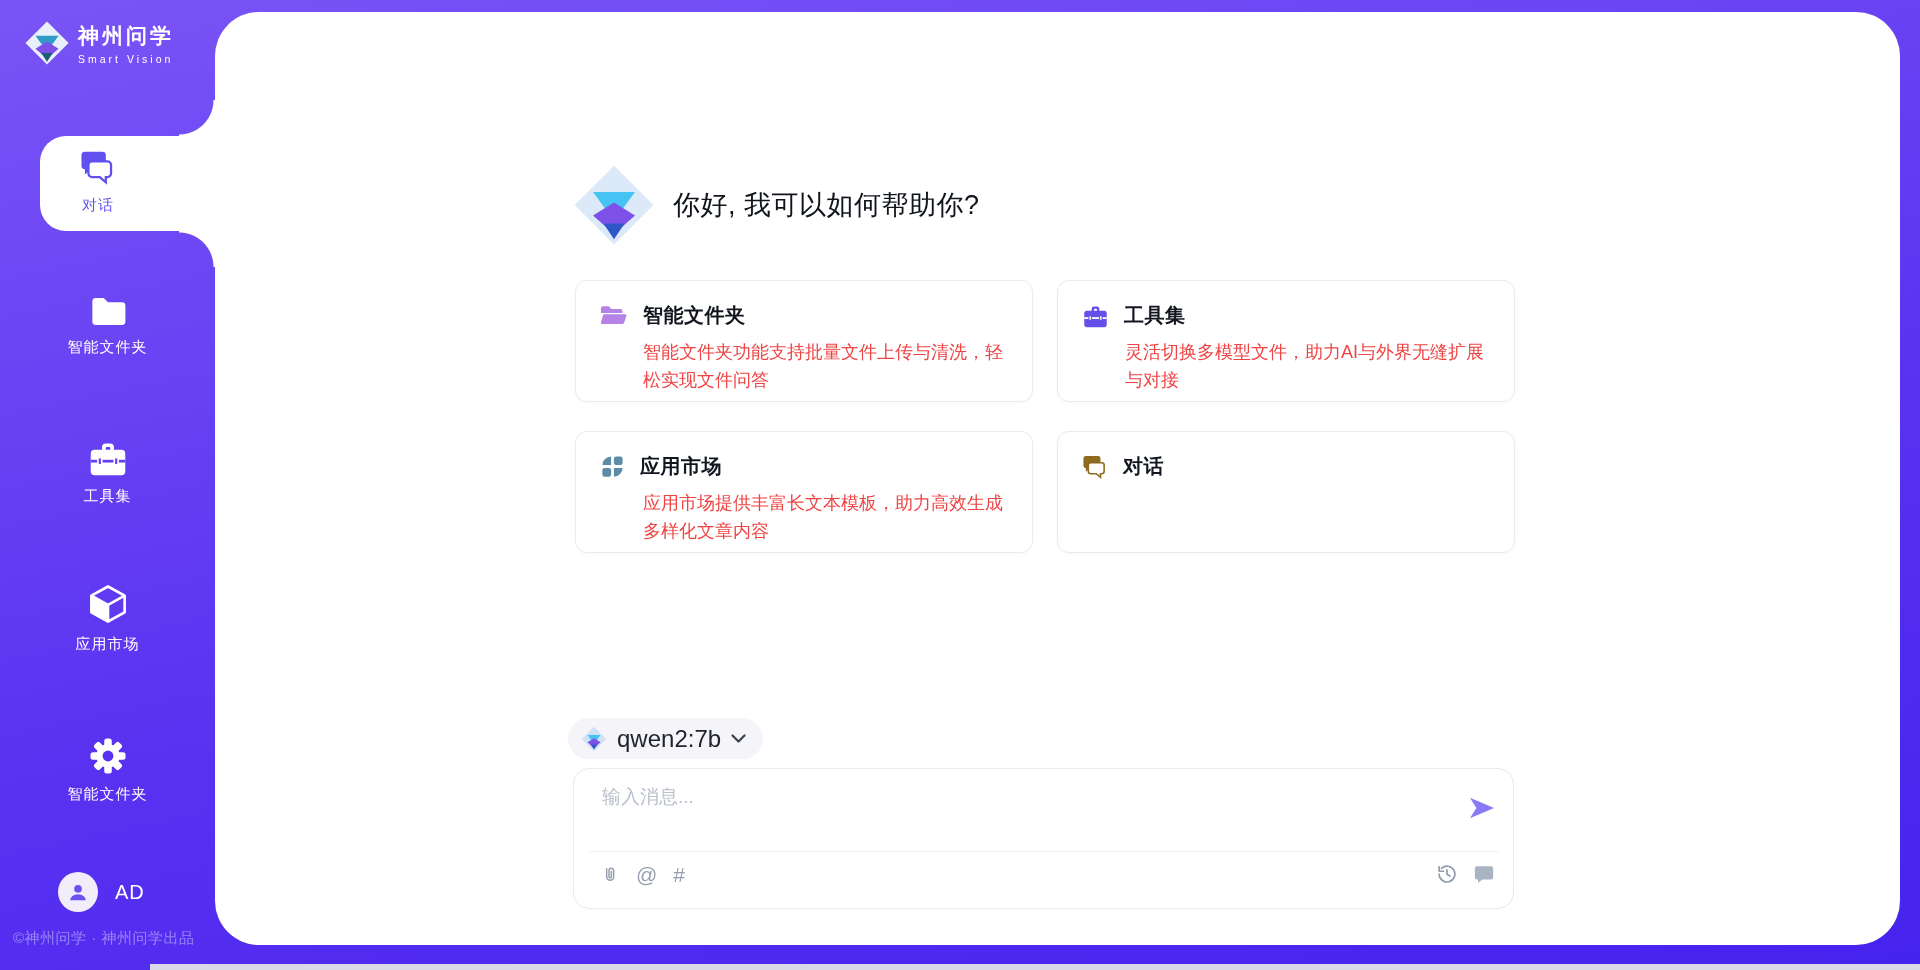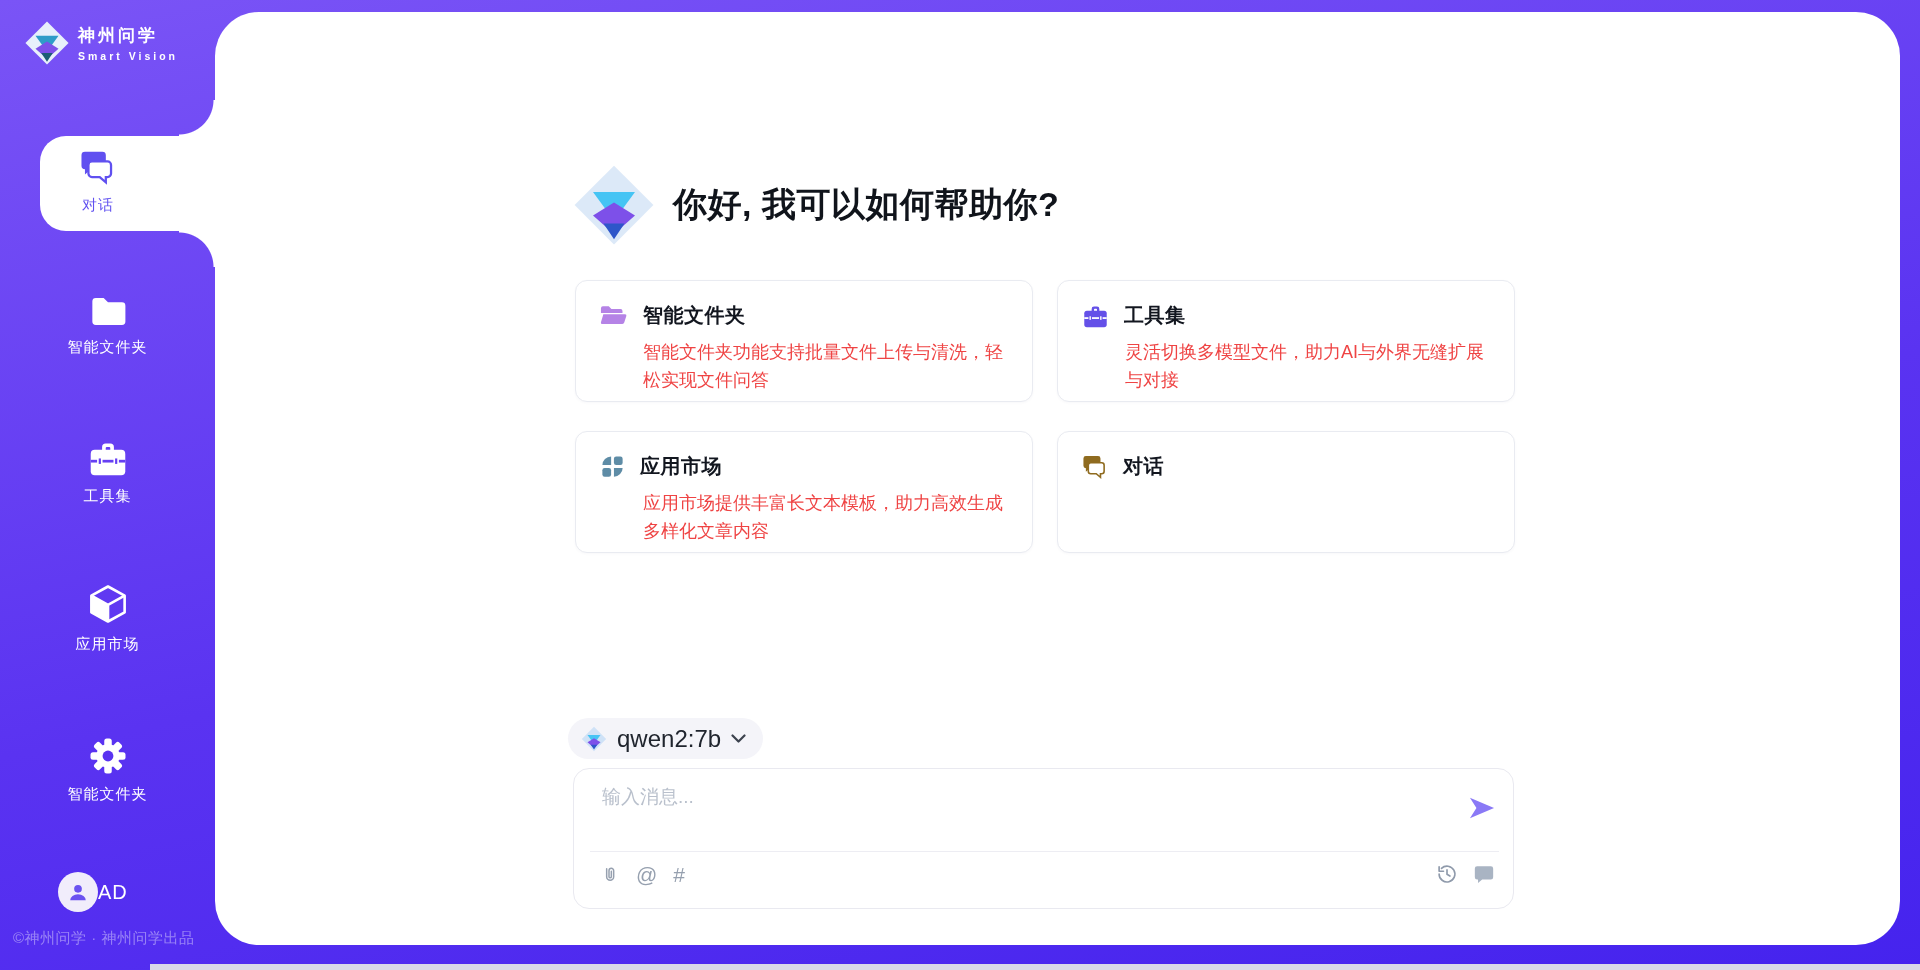--- a/index.html
+++ b/index.html
@@ -10,44 +10,44 @@
            background:linear-gradient(168deg,#7a54f6 0%,#5a33f1 55%,#4523ee 100%); }
 
   
   .panel { position:absolute; left:215px; top:12px; right:20px; bottom:25px;
            background:#ffffff; border-radius:44px; }
 
   .bottom-strip { position:absolute; left:150px; right:0; bottom:0; height:6px; background:#d9d9e8; }
 
   
   .logo-row { position:absolute; left:24px; top:20px; display:flex; align-items:center; gap:8px; }
-  .logo-title { color:#fff; font-size:17px; font-weight:bold; letter-spacing:3px; }
-  .logo-sub   { color:#fff; font-size:10.5px; letter-spacing:3px; margin-top:3px;font-weight:bold; }
+  .logo-title { color:#fff; font-size:21px; font-weight:bold; letter-spacing:3px; }
+  .logo-sub   { color:#fff; font-size:10.5px; letter-spacing:3px; margin-top:3px; }
 
   .nav-item { position:absolute; left:0; width:215px; text-align:center; color:#fff; cursor:pointer; }
   .nav-item .ni-icon { display:block; margin:0 auto 9px; }
   .nav-label { font-size:15px; letter-spacing:1px; display:block; }
 
   .active-pill { position:absolute; left:40px; top:136px; width:175px; height:95px;
                  background:#fff; border-radius:26px 0 0 26px; cursor:pointer; }
   .pill-inner { width:116px; text-align:center; padding-top:13px; }
   .pill-inner .nav-label { color:#6050f0; margin-top:6px; }
   .fillet { position:absolute; width:36px; height:36px; }
   .fillet-top    { left:179px; top:100px; background:radial-gradient(circle 36px at 0 0,   rgba(0,0,0,0) 34px, #fff 35px); }
   .fillet-bottom { left:179px; top:231px; background:radial-gradient(circle 36px at 0 100%,rgba(0,0,0,0) 34px, #fff 35px); }
 
-  .user-row { position:absolute; left:58px; top:872px; display:flex; align-items:center; cursor:pointer; }
+  .user-row { position:absolute; left:58px; top:872px; display:flex; align-items:center; gap:17px; cursor:pointer; }
   .avatar { width:40px; height:40px; border-radius:50%; background:#f1edfb; display:flex; align-items:center; justify-content:center; }
   .user-name { color:#fff; font-size:20px; letter-spacing:1px; }
 
   .side-footer { position:absolute; left:13px; top:929px; color:rgba(255,255,255,0.4); font-size:15px; letter-spacing:0.5px; }
 
   
   .greet { position:absolute; left:572px; top:160px; display:flex; align-items:center; gap:17px; }
-  .greet-title { font-size:34px; font-weight:bold; color:#10141b; letter-spacing:0.5px; }
+  .greet-title { font-size:27px; font-weight:normal; color:#10141b; letter-spacing:0.5px; }
 
   
   .cards { position:absolute; left:575px; top:280px; display:grid;
            grid-template-columns:458px 458px; gap:29px 24px; }
   .card { height:122px; background:#fff; border:1px solid #e9ebf1; border-radius:12px;
           padding:21px 24px 0 23px; cursor:pointer; box-shadow:0 1px 3px rgba(30,30,80,0.03); }
   .card-head { display:flex; align-items:center; gap:14px; }
   .card-title { font-size:20px; font-weight:bold; color:#12161f; letter-spacing:0.5px; }
   .card-desc { margin:9px 0 0 44px; font-size:18px; line-height:28px; color:#ef4444; }
 

